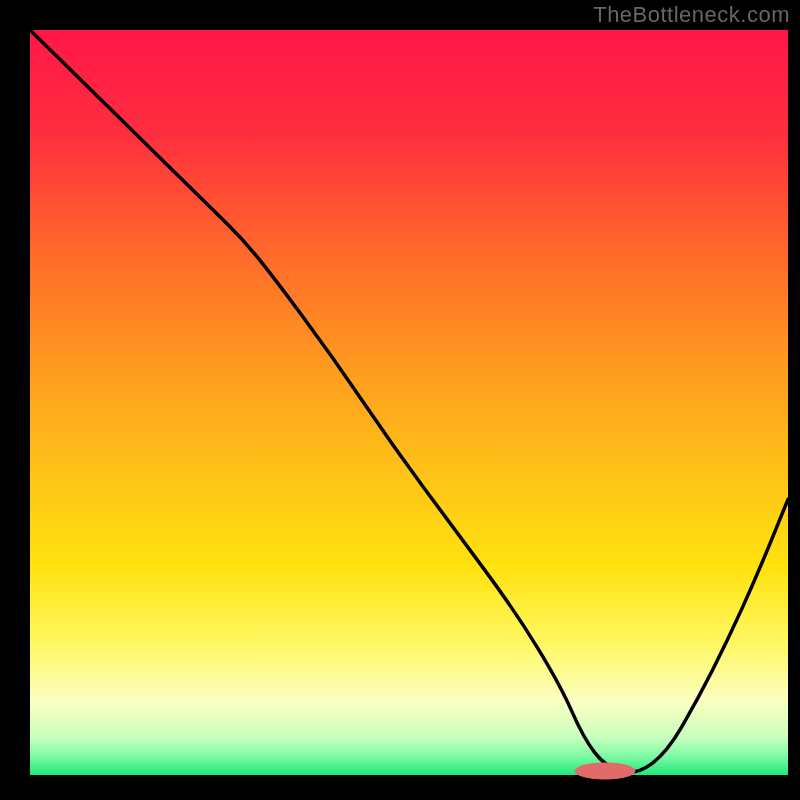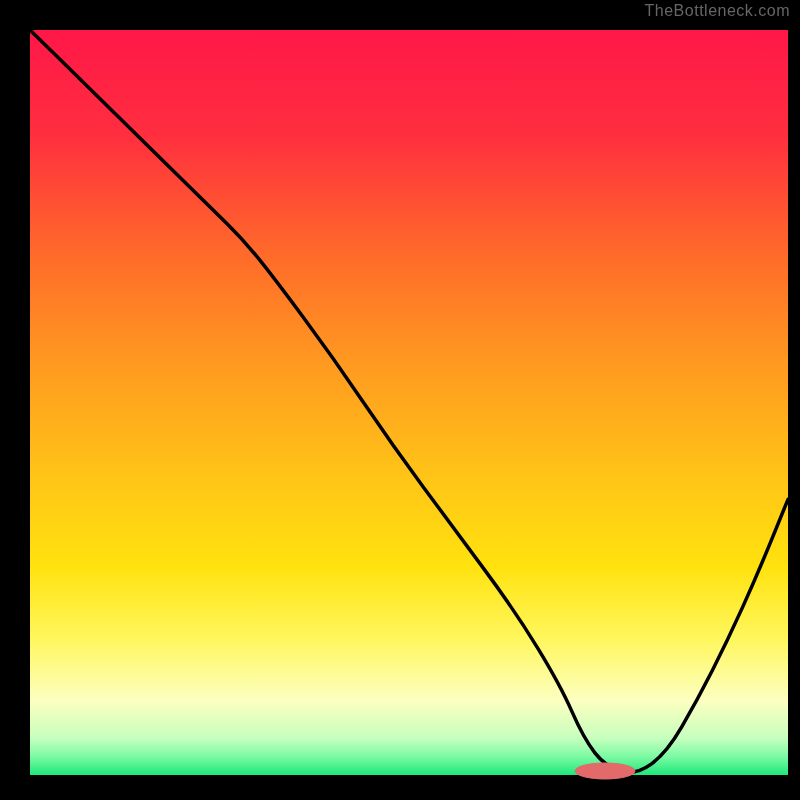--- a/index.html
+++ b/index.html
@@ -14,21 +14,21 @@
     position: relative;
     width: 800px;
     height: 800px;
   }
   .watermark {
     position: absolute;
     top: 2px;
     right: 10px;
     color: #666;
     font-family: Arial, Helvetica, sans-serif;
-    font-size: 16px;
+    font-size: 22px;
     font-weight: 500;
     letter-spacing: 0.5px;
     z-index: 5;
     user-select: none;
   }
   svg.plot {
     position: absolute;
     left: 0;
     top: 0;
     width: 800px;

